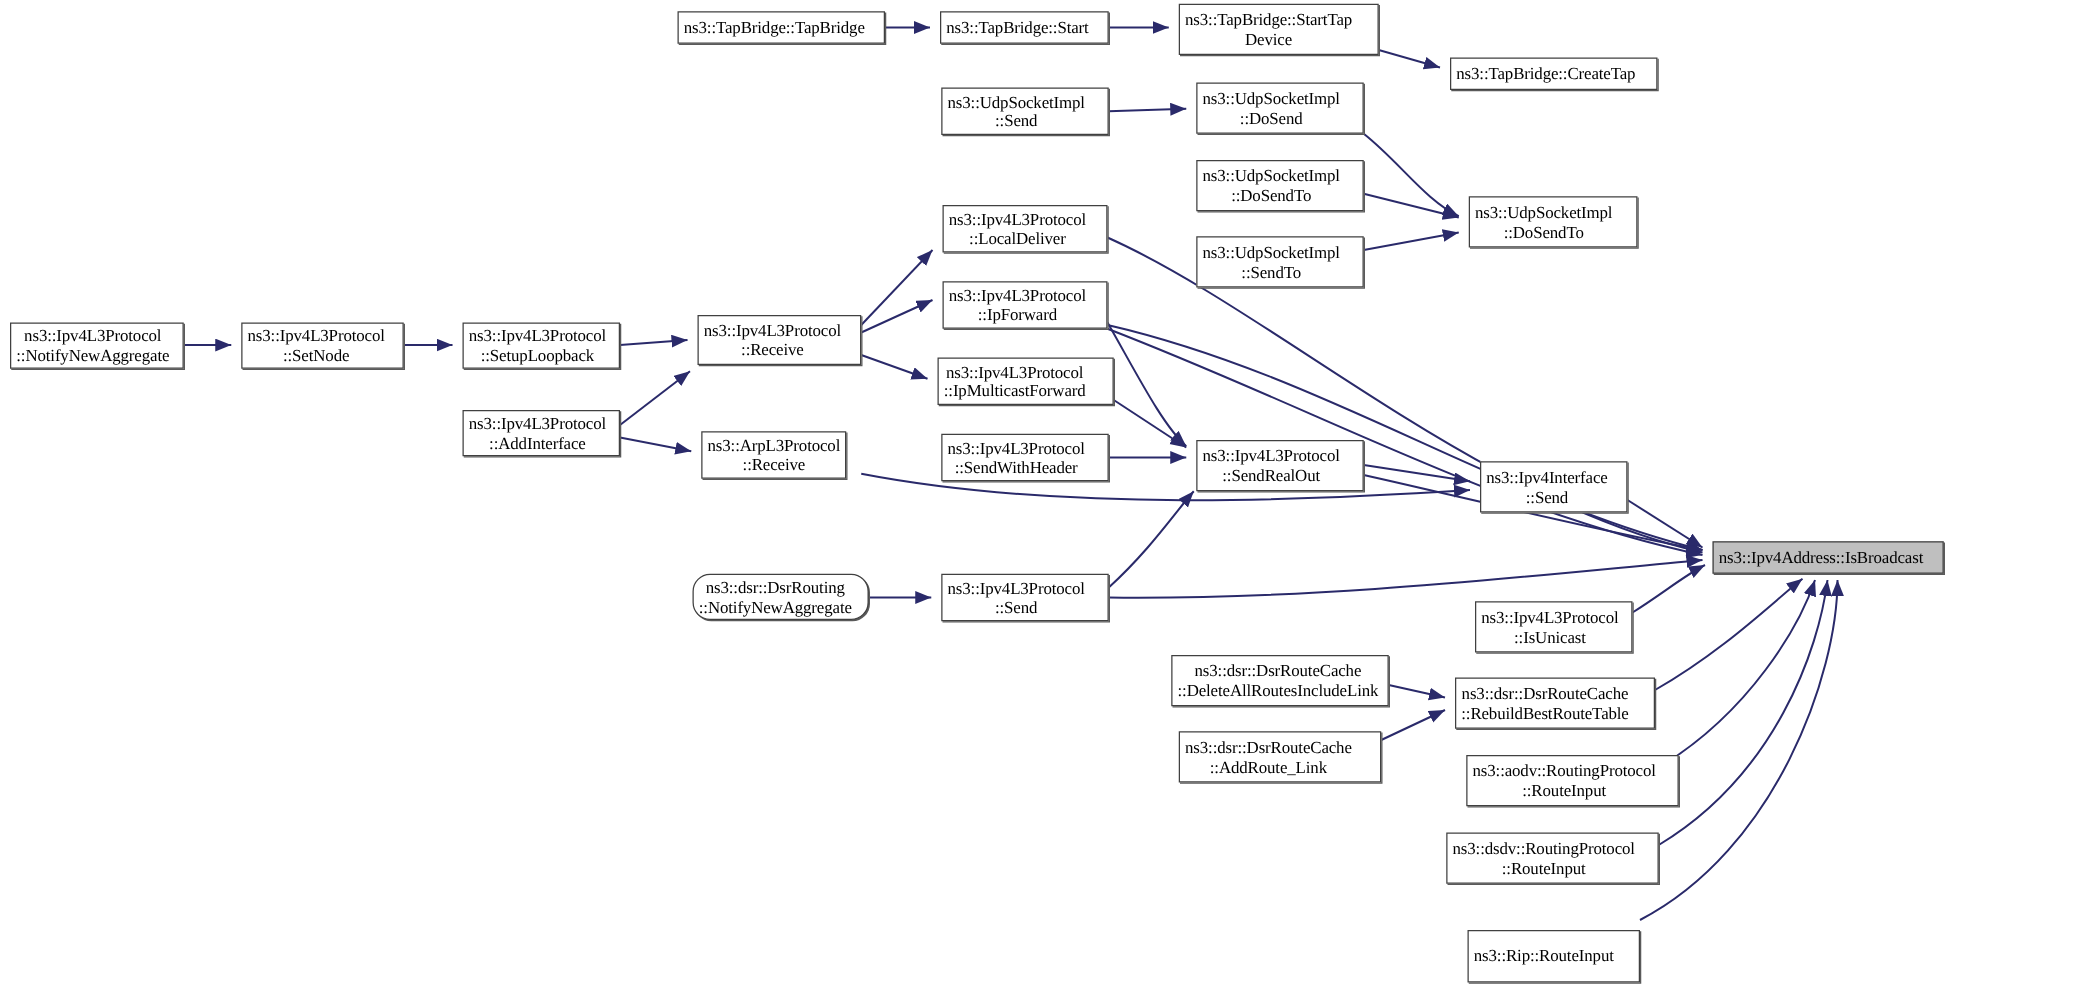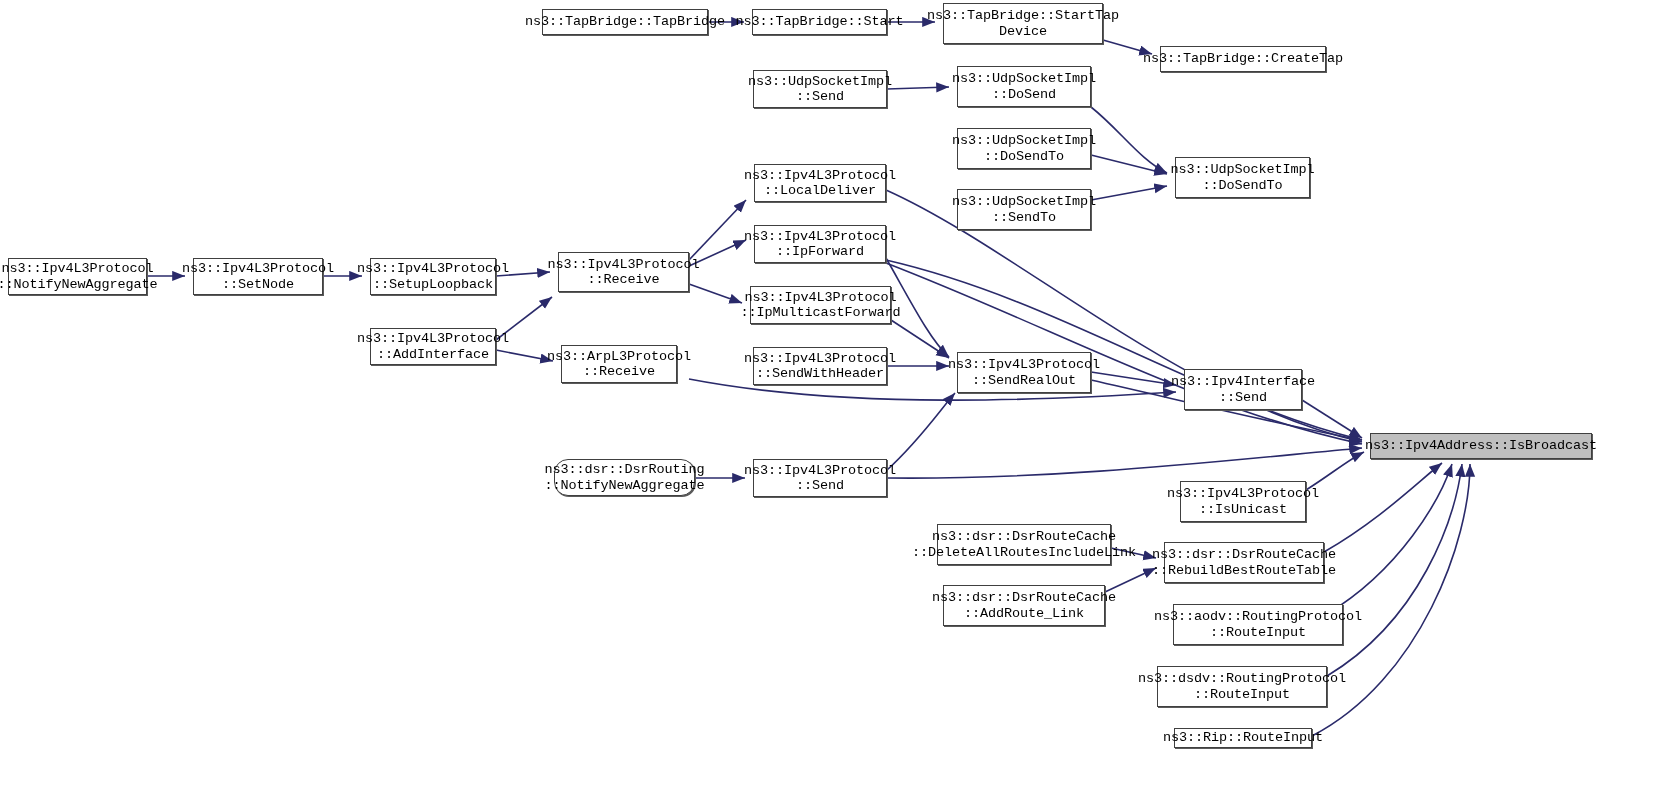--- a/index.html
+++ b/index.html
@@ -7,23 +7,23 @@
   #canvas{position:relative;width:1668px;height:806px;background:#ffffff;overflow:hidden;}
   svg.edges{position:absolute;left:0;top:0;width:1668px;height:806px;pointer-events:none;}
   .node{
     position:absolute;
     box-sizing:border-box;
     border:1px solid #404040;
     background:#ffffff;
     color:#000000;
     display:flex;
     align-items:center;
-    justify-content:center;
+    justify-content:flex-start;
     text-align:center;
-    font-family:Liberation Mono, monospace;
+    font-family:Liberation Serif, serif;
     font-size:13.5px;
     line-height:15.5px;
     letter-spacing:-0.1px;
     white-space:pre-line;
     box-shadow:1px 1px 0 0 #5a5a5a;
   }
   .node.highlight{
     background:#bfbfbf;
     border:1px solid #404040;
   }
@@ -126,16 +126,16 @@
       <div class="node" style="left: 1184px; top: 369px; width: 118px; height: 41px;"><span>ns3::Ipv4Interface
 ::Send</span></div>
       <div class="node" style="left: 1180px; top: 481px; width: 126px; height: 41px;"><span>ns3::Ipv4L3Protocol
 ::IsUnicast</span></div>
       <div class="node" style="left: 1164px; top: 542px; width: 160px; height: 41px;"><span>ns3::dsr::DsrRouteCache
 ::RebuildBestRouteTable</span></div>
       <div class="node" style="left: 1157px; top: 604px; width: 170px; height: 41px; margin-left: 16px;"><span>ns3::aodv::RoutingProtocol
 ::RouteInput</span></div>
       <div class="node" style="left: 1157px; top: 666px; width: 170px; height: 41px;"><span>ns3::dsdv::RoutingProtocol
 ::RouteInput</span></div>
-      <div class="node" style="left: 1174px; top: 728px; width: 138px; height: 20px;"><span>ns3::Rip::RouteInput</span></div>
-      <div class="node highlight" style="left: 1370px; top: 433px; width: 222px; height: 26px;"><span>ns3::Ipv4Address::IsBroadcast</span></div>
+      <div class="node" style="left: 1174px; top: 744px; width: 138px; height: 42px;"><span>ns3::Rip::RouteInput</span></div>
+      <div class="node highlight" style="left: 1370px; top: 433px; width: 185px; height: 26px;"><span>ns3::Ipv4Address::IsBroadcast</span></div>
     </div>
 </div>
 
 </body></html>

